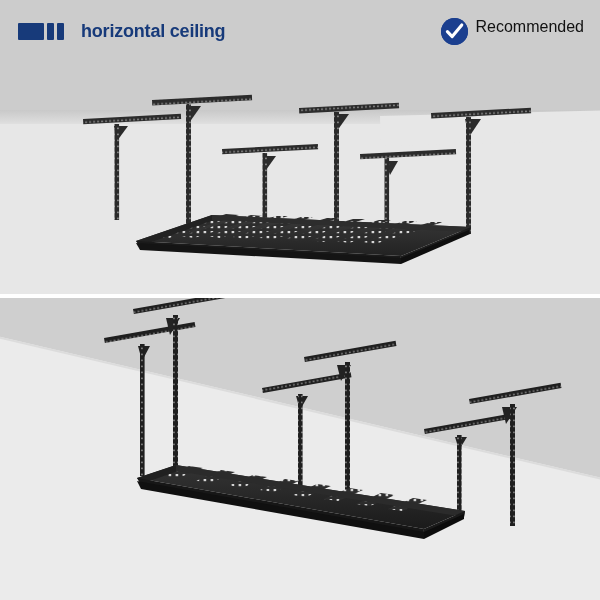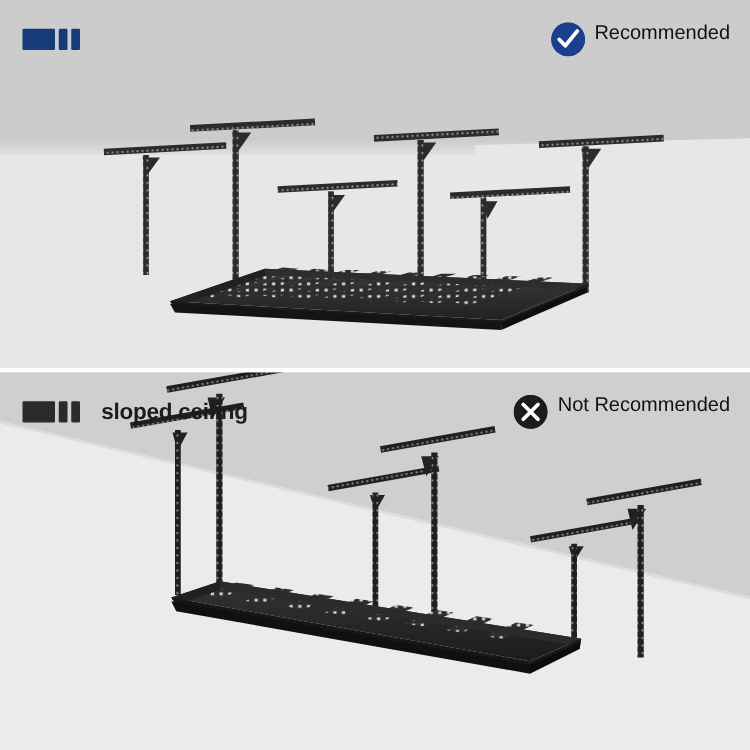--- a/index.html
+++ b/index.html
@@ -248,20 +248,21 @@
         <polygon points="401,258 401,264 470,234 469,230" fill="#0f0f0f"></polygon>
       </g>
     </svg>
 
     <div class="header">
       <div class="logo-mark">
         <span class="logo-bar wide" style="background:#173a7a"></span>
         <span class="logo-bar narrow" style="background:#173a7a"></span>
         <span class="logo-bar narrow" style="background:#173a7a"></span>
       </div>
+      <div class="panel-title" style="color:#173a7a">horizontal ceiling</div>
       <div class="spacer"></div>
       <div class="badge-group">
         <span class="badge-icon" style="background:#1b3f8f">
           <svg width="27" height="27" viewBox="0 0 27 27">
             <circle cx="13.5" cy="13.5" r="13.5" fill="#1b3f8f"></circle>
             <path d="M6.4 13.6 L11.2 18.6 L20.8 6.9" stroke="#ffffff" stroke-width="3.1" fill="none" stroke-linecap="round" stroke-linejoin="round"></path>
           </svg>
         </span>
         <span class="badge-label" style="color:#111111">Recommended</span>
       </div>
@@ -337,33 +338,15 @@
         </g>
         <polygon points="137,180 176,167 178,173 141,186" fill="#202020"></polygon>
         <polygon points="176,167 465,213 464,219 176,173" fill="#2b2b2b"></polygon>
         <polygon points="465,213 424,231 422,237 464,219" fill="#1a1a1a"></polygon>
         <polygon points="137,180 141,186 423,237 424,231" fill="#171717"></polygon>
         <polygon points="137,183 141,191 424,241 424,234" fill="#101010"></polygon>
         <polygon points="424,234 424,241 464,221 464,216" fill="#0c0c0c"></polygon>
       </g>
     </svg>
 
-    <div class="header">
-      <div class="logo-mark">
-        <span class="logo-bar wide" style="background:#2b2b2b"></span>
-        <span class="logo-bar narrow" style="background:#2b2b2b"></span>
-        <span class="logo-bar narrow" style="background:#2b2b2b"></span>
-      </div>
-      <div class="panel-title" style="color:#1b1b1b">sloped ceiling</div>
-      <div class="spacer"></div>
-      <div class="badge-group">
-        <span class="badge-icon" style="background:#1c1c1c">
-          <svg width="27" height="27" viewBox="0 0 27 27">
-            <circle cx="13.5" cy="13.5" r="13.5" fill="#1c1c1c"></circle>
-            <path d="M7.6 7.6 L19.4 19.4 M19.4 7.6 L7.6 19.4" stroke="#ffffff" stroke-width="3" stroke-linecap="round"></path>
-          </svg>
-        </span>
-        <span class="badge-label" style="color:#111111">Not Recommended</span>
-      </div>
-    </div>
   </div>
 
 </div>
 
 </body></html>

